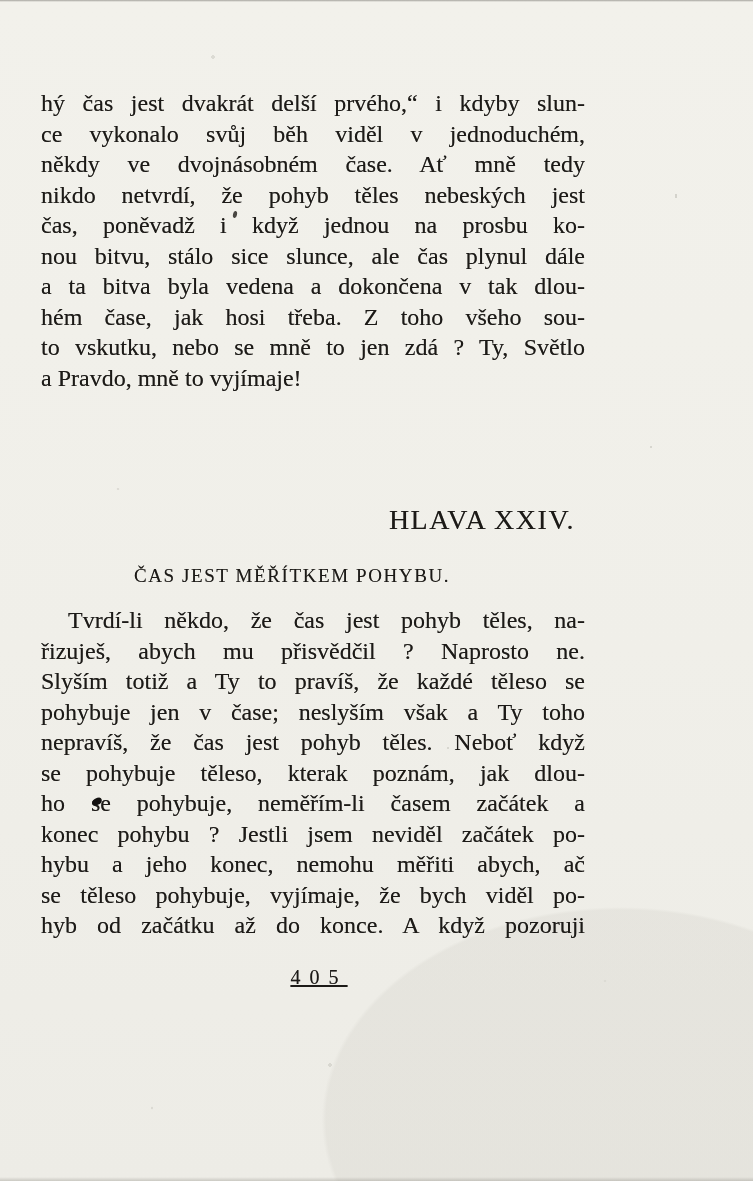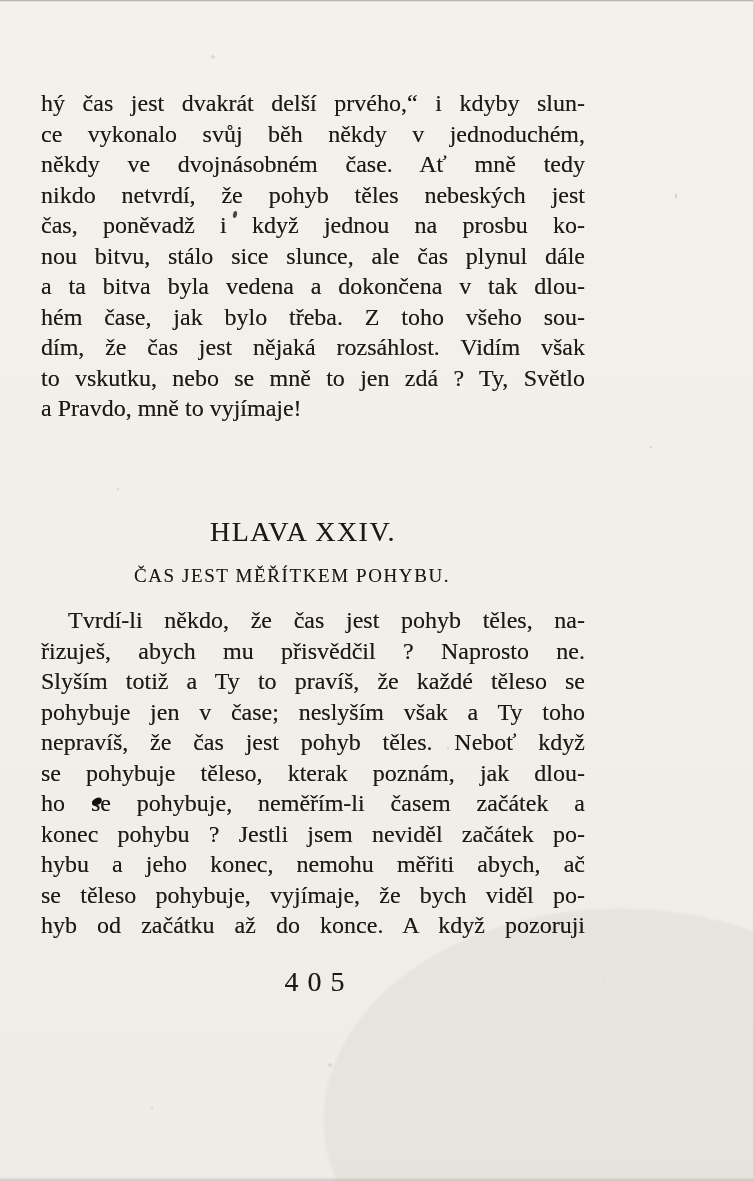--- a/index.html
+++ b/index.html
@@ -39,44 +39,44 @@
     white-space: normal;
     color: #1c1a17;
     text-shadow: 0 0 0.6px rgba(28,26,23,0.55);
   }
   .line.lastline { text-align-last: left; }
   .line.firstindent { text-indent: 27px; }
 
   .chapter-heading {
     position: absolute;
     left: 31px; top: 503px; width: 544px;
-    text-align: center;
+    text-align: right;
     font-size: 28px;
     line-height: 34px;
     letter-spacing: 1.5px;
     text-shadow: 0 0 0.6px rgba(28,26,23,0.5);
-    margin-top: 12px;
   }
   .chapter-subtitle {
     position: absolute;
     left: 20px; top: 547px; width: 544px;
     text-align: center;
     font-size: 19px;
     line-height: 26px;
     letter-spacing: 1.6px;
     text-shadow: 0 0 0.5px rgba(28,26,23,0.45);
     margin-top: 16px;
   }
   .page-number {
     position: absolute;
     left: 47px; top: 966px; width: 544px;
     text-align: center;
-    font-size: 28px;
+    font-size: 20px;
     letter-spacing: 9px;
     text-shadow: 0 0 0.6px rgba(28,26,23,0.5);
+    text-decoration: underline;
   }
 
   
   .edge-right {
     position: absolute; top: 0; right: 0; width: 20px; height: 100%;
     background: linear-gradient(to right,
       rgba(216,215,209,0) 0%,
       #d9d8d2 28%,
       #b9b8b2 52%,
       #7a7975 66%,
@@ -107,28 +107,27 @@
     opacity: 0.85;
   }
 </style>
 </head>
 <body>
 
 <div class="page">
 
   <div class="bodytext" style="top:88px;">
     <div class="line">hý čas jest dvakrát delší prvého,“ i kdyby slun-</div>
-    <div class="line">ce vykonalo svůj běh někdy v jednoduchém,</div>
+    <div class="line">ce vykonalo svůj běh viděl v jednoduchém,</div>
     <div class="line">někdy ve dvojnásobném čase. Ať mně tedy</div>
     <div class="line">nikdo netvrdí, že pohyb těles nebeských jest</div>
     <div class="line">čas, poněvadž i když jednou na prosbu ko-</div>
     <div class="line">nou bitvu, stálo sice slunce, ale čas plynul dále</div>
     <div class="line">a ta bitva byla vedena a dokončena v tak dlou-</div>
-    <div class="line">hém čase, jak bylo třeba. Z toho všeho sou-</div>
-    <div class="line">dím, že čas jest nějaká rozsáhlost. Vidím však</div>
+    <div class="line">hém čase, jak hosi třeba. Z toho všeho sou-</div>
     <div class="line">to vskutku, nebo se mně to jen zdá ? Ty, Světlo</div>
     <div class="line lastline">a Pravdo, mně to vyjímaje!</div>
   </div>
 
   <div class="chapter-heading">HLAVA XXIV.</div>
   <div class="chapter-subtitle">ČAS JEST MĚŘÍTKEM POHYBU.</div>
 
   <div class="bodytext" style="top:605px;">
     <div class="line firstindent">Tvrdí-li někdo, že čas jest pohyb těles, na-</div>
     <div class="line">řizuješ, abych mu přisvědčil ? Naprosto ne.</div>

